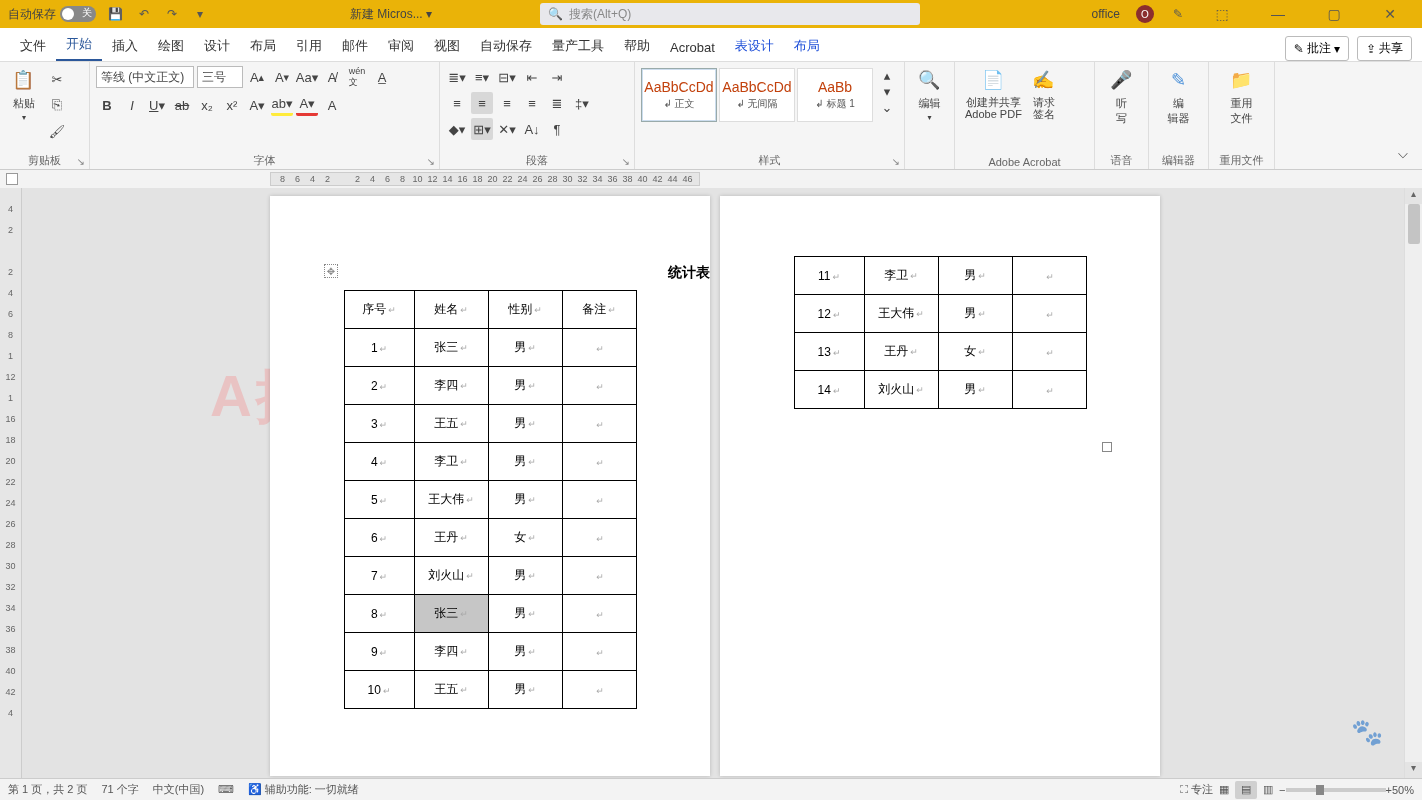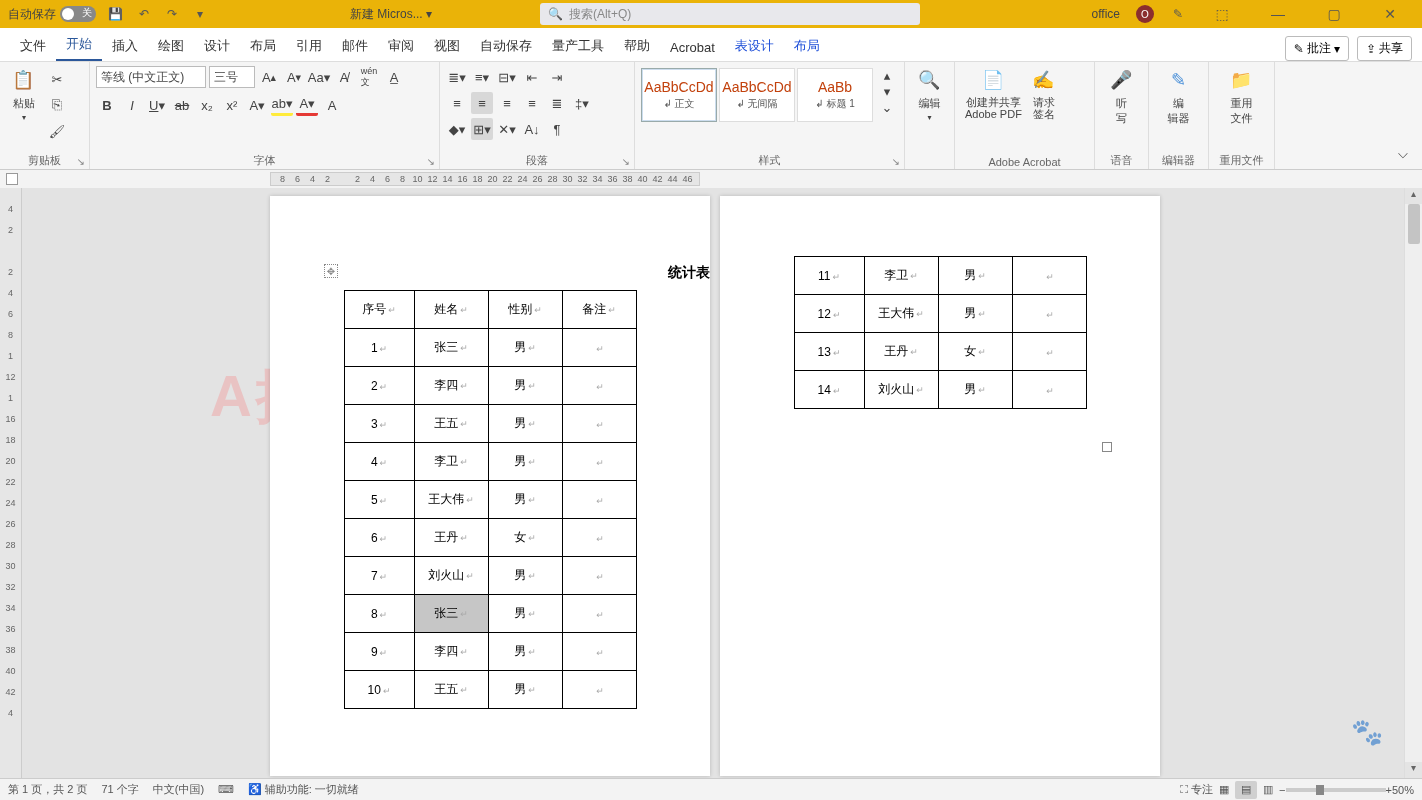--- a/index.html
+++ b/index.html
@@ -155,21 +155,21 @@
         <div class="sbtn">⎘</div>
         <div class="sbtn">🖌</div>
       </div>
     </div>
     <div class="group-label">剪贴板</div>
     <div class="group-launcher">↘</div>
   </div>
 
   <div class="group" style="width:350px">
     <div class="row" style="margin-top:2px">
-      <div class="combo" style="width:110px">
+      <div class="combo" style="width:98px">
           <span>等线 (中文正文)</span>
         </div>
       <div class="combo" style="width:46px">
           <span>三号</span>
         </div>
       <div class="sbtn">A<sup>▴</sup></div>
       <div class="sbtn">A<sup>▾</sup></div>
       <div class="sbtn">Aa▾</div>
       <div class="sbtn">A̸</div>
       <div class="sbtn" style="font-size:9px">wén<br>文</div>

